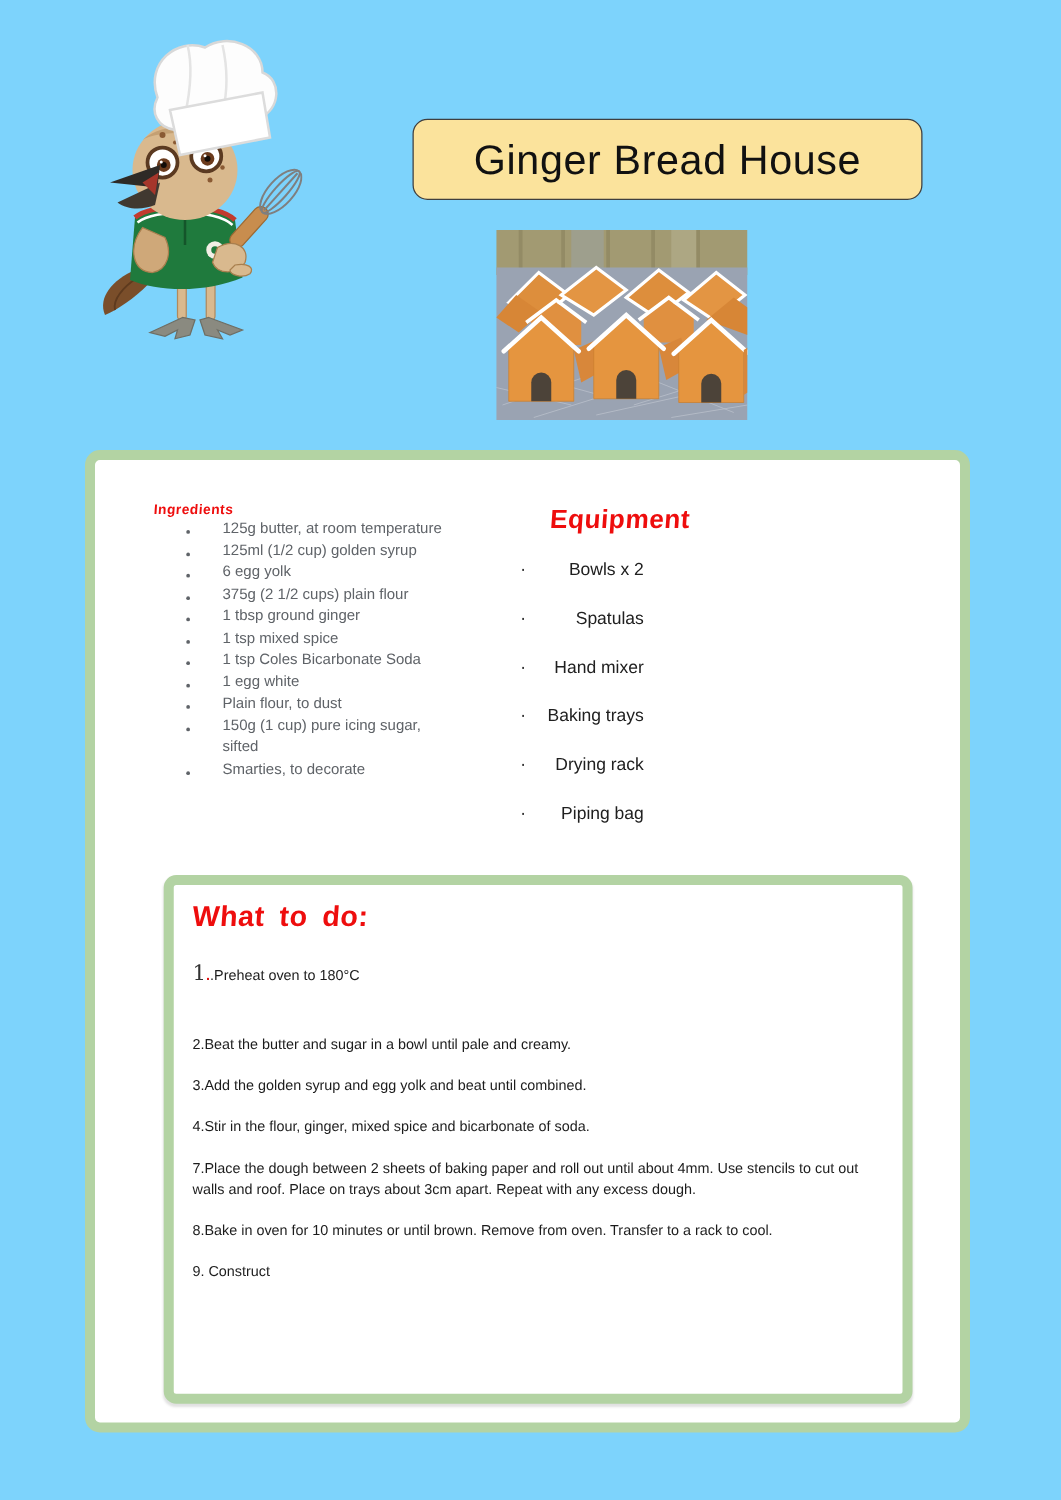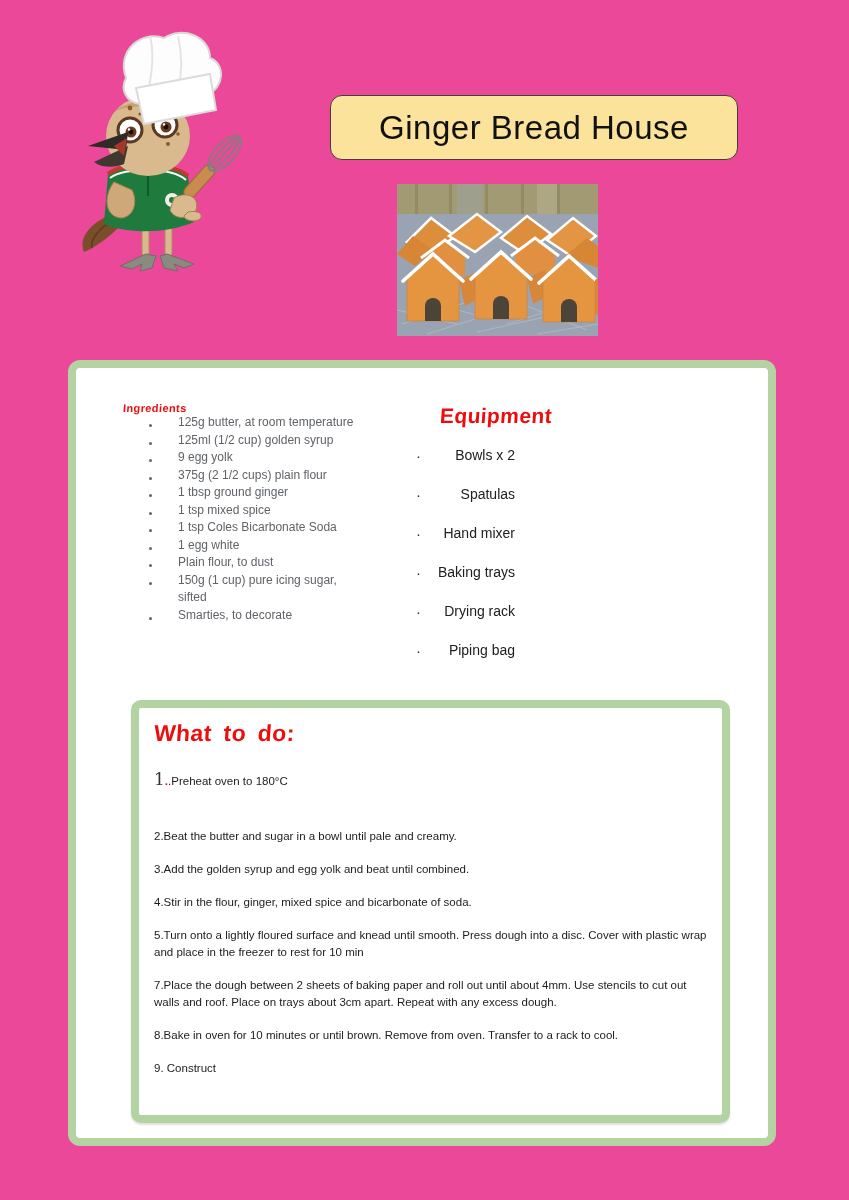--- a/index.html
+++ b/index.html
@@ -1,18 +1,18 @@
 <!DOCTYPE html>
 <html><head>
 <meta charset="utf-8">
 <style>
   * { box-sizing: border-box; margin: 0; padding: 0; }
   html,body { background:#ffffff; }
   body { font-family: "Liberation Sans", sans-serif; }
-  .page { position:relative; width:849px; height:1200px; background:#ec4899; overflow:hidden; }
+  .page { position:relative; width:849px; height:1200px; background:#7dd3fc; overflow:hidden; }
 
   
   .mascot { position:absolute; left:70px; top:26px; width:172px; height:248px; }
 
   
   .title-box { position:absolute; left:330px; top:95px; width:408px; height:65px;
     background:#fbe39c; border:1.5px solid #3f3f3f; border-radius:12px;
     display:flex; align-items:center; justify-content:center; }
   .title-box span { font-size:33px; color:#111; letter-spacing:0.5px; }
 
@@ -183,21 +183,21 @@
     </g>
   </svg>
 
   <div class="outer-box">
 
     <div class="red-heading ing-heading">Ingredients</div>
 
     <ul class="ing-list">
         <li>125g butter, at room temperature</li>
         <li>125ml (1/2 cup) golden syrup</li>
-        <li>9 egg yolk</li>
+        <li>6 egg yolk</li>
         <li>375g (2 1/2 cups) plain flour</li>
         <li>1 tbsp ground ginger</li>
         <li>1 tsp mixed spice</li>
         <li>1 tsp Coles Bicarbonate Soda</li>
         <li>1 egg white</li>
         <li>Plain flour, to dust</li>
         <li>150g (1 cup) pure icing sugar, sifted</li>
         <li>Smarties, to decorate</li>
       </ul>
 
@@ -212,21 +212,20 @@
         <li>Piping bag</li>
       </ul>
 
     <div class="inner-box">
       <div class="red-heading todo-heading">What to do:</div>
       <div class="steps">
           <p class="step"><span class="step-big">1</span><span class="dot-red">.</span><span class="dot-black">.</span><span class="step-text">Preheat oven to 180°C</span></p>
           <p class="step">2.Beat the butter and sugar in a bowl until pale and creamy.</p>
           <p class="step">3.Add the golden syrup and egg yolk and beat until combined.</p>
           <p class="step">4.Stir in the flour, ginger, mixed spice and bicarbonate of soda.</p>
-          <p class="step">5.Turn onto a lightly floured surface and knead until smooth. Press dough into a disc. Cover with plastic wrap and place in the freezer to rest for 10 min</p>
           <p class="step">7.Place the dough between 2 sheets of baking paper and roll out until about 4mm. Use stencils to cut out walls and roof. Place on trays about 3cm apart. Repeat with any excess dough.</p>
           <p class="step">8.Bake in oven for 10 minutes or until brown. Remove from oven. Transfer to a rack to cool.</p>
           <p class="step">9. Construct</p>
         </div>
     </div>
 
   </div>
 </div>
 
 </body></html>

